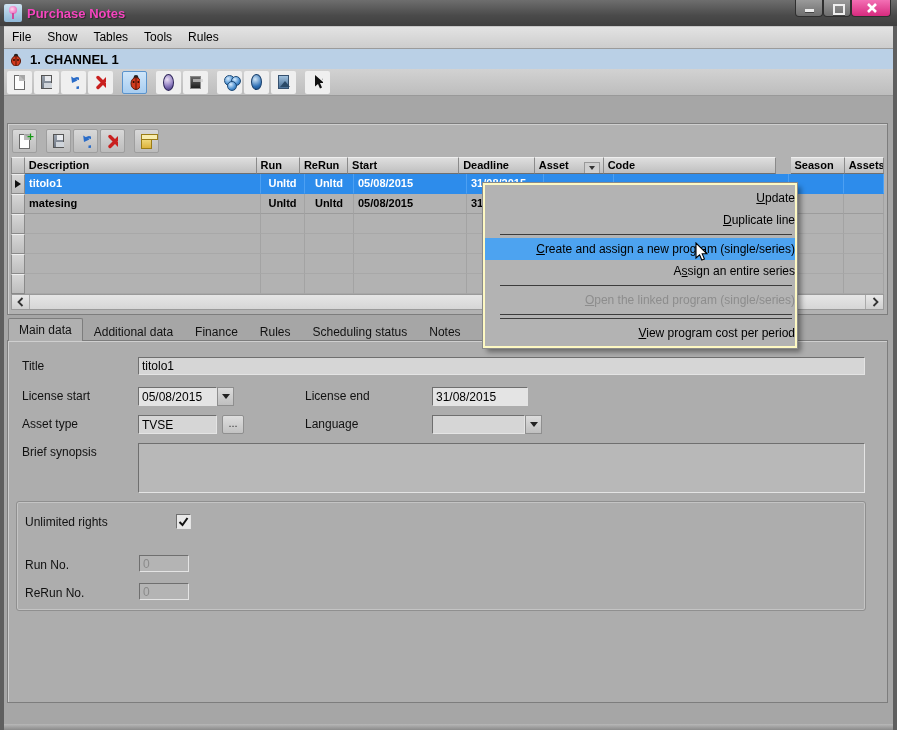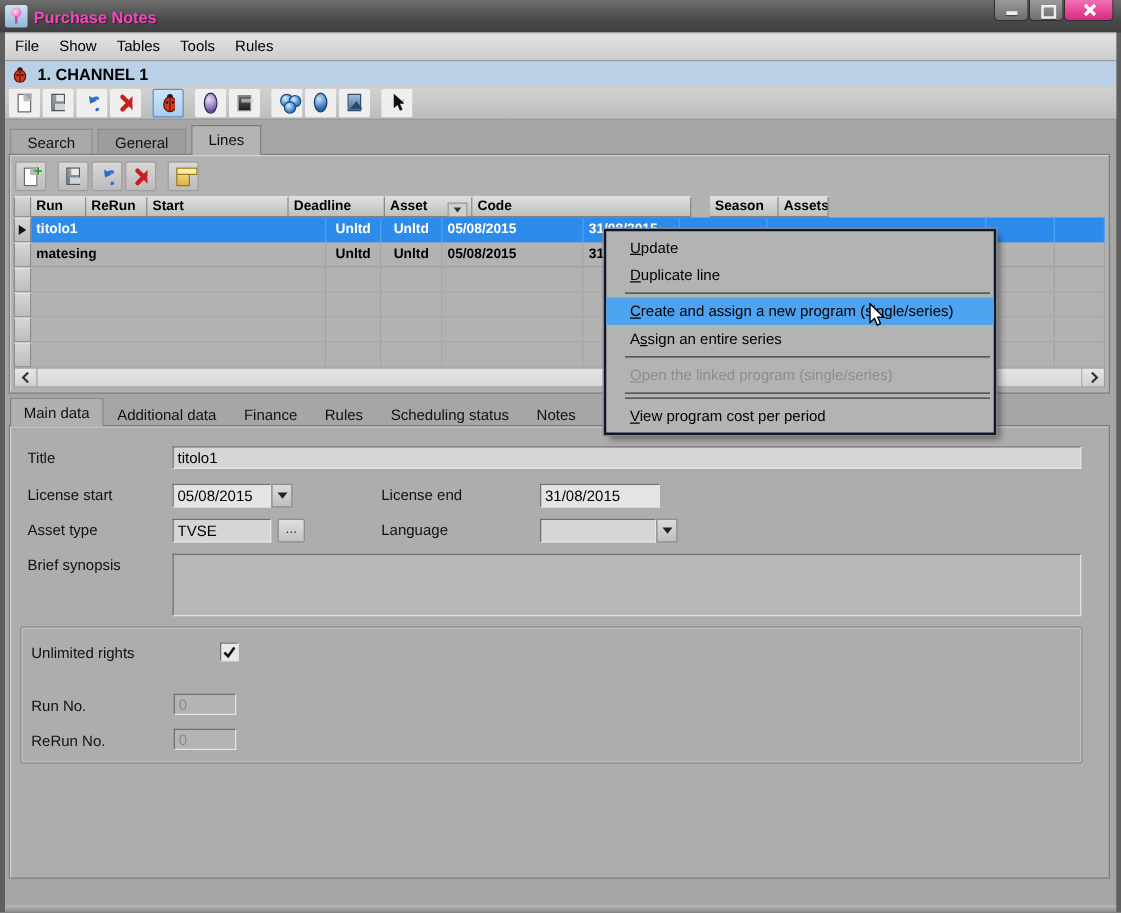--- a/index.html
+++ b/index.html
@@ -107,21 +107,21 @@
     background:linear-gradient(#dcdcdc,#bfbfbf);display:flex;align-items:center;justify-content:center;}
   .combo-arrow::before{content:"";border-left:4px solid transparent;border-right:4px solid transparent;border-top:5px solid #222;}
   .browse-btn{position:absolute;box-sizing:border-box;border:1px solid #8f8f8f;border-radius:2px;
     background:linear-gradient(#dedede,#c2c2c2);font-size:11px;text-align:center;line-height:15px;color:#333;}
   .groupbox{position:absolute;left:8px;top:160px;width:848px;height:108px;border:1px solid #8f8f8f;
     border-radius:3px;box-shadow:inset 0 0 0 1px #c4c4c4;}
   .checkbox{position:absolute;width:13px;height:13px;background:#e8e8e8;border:1px solid;
     border-color:#6f6f6f #e4e4e4 #e4e4e4 #6f6f6f;display:flex;align-items:center;justify-content:center;}
   
   .context-menu{position:absolute;left:483px;top:183px;width:310px;background:#b3b3b3;
-    border:2px solid #0f172a;outline:1px solid #8a8a8a;box-shadow:4px 4px 5px rgba(0,0,0,.4);z-index:10;padding:2px 0;}
+    border:2px solid #fef9c3;outline:1px solid #8a8a8a;box-shadow:4px 4px 5px rgba(0,0,0,.4);z-index:10;padding:2px 0;text-align:right;}
   .menu-item{height:22px;line-height:22px;padding-left:19px;font-size:12px;color:#000;white-space:nowrap;}
   .menu-item u{text-decoration:underline;}
   .menu-item.disabled{color:#8d8d8d;}
   .menu-item.highlighted{background:#4da3f0;}
   .menu-sep{height:1px;background:#3c3c3c;margin:3px 3px 3px 15px;}
   .cursor-arrow{position:absolute;left:694px;top:242px;z-index:12;}
 </style>
 </head>
 <body>
 
@@ -215,25 +215,20 @@
       </button>
     <span class="tsep"></span>
     <button class="tbtn">
       <svg width="18" height="16">
         <path d="M3 1 L3 12.5 L6 10 L8 14.5 L10 13.5 L8 9 L12 9 Z" fill="#111"></path>
         <text x="10" y="12" font-size="12" font-weight="bold" fill="#111">?</text>
       </svg>
     </button>
   </div>
 
-  <div class="tabstrip" id="main-tabs">
-      <span class="tab">Search</span>
-      <span class="tab shade">General</span>
-      <span class="tab active">Lines</span>
-    </div>
 
   <div class="lines-panel">
     <div class="grid-toolbar">
       <button class="gbtn">
         <span class="ic ic-doc">
             <span class="plus-badge">+</span>
           </span>
       </button>
       <span class="tsep"></span>
       <button class="gbtn">
@@ -251,20 +246,21 @@
           </svg>
       </button>
       <span class="tsep"></span>
       <button class="gbtn">
           <span class="ic ic-box"></span>
         </button>
     </div>
     <div class="grid" id="grid">
         <div class="ghead">
           <div class="gsel" style="width: 14px;"></div>
+          <div class="gh" style="width: 236px;"><span>Description</span></div>
           <div class="gh" style="width: 44px;"><span>Run</span></div>
           <div class="gh" style="width: 49px;"><span>ReRun</span></div>
           <div class="gh" style="width: 113px;"><span>Start</span></div>
           <div class="gh" style="width: 77px;"><span>Deadline</span></div>
           <div class="gh" style="width: 70px;"><span>Asset</span><span class="filter-arrow"></span></div>
           <div class="gh" style="width: 175px;"><span>Code</span></div>
           <div class="gh" style="width: 55px; margin-left: 15px;"><span>Season</span></div>
           <div class="gh" style="width: 40px;"><span>Assets</span></div>
         </div>
         <div class="grow selected">

